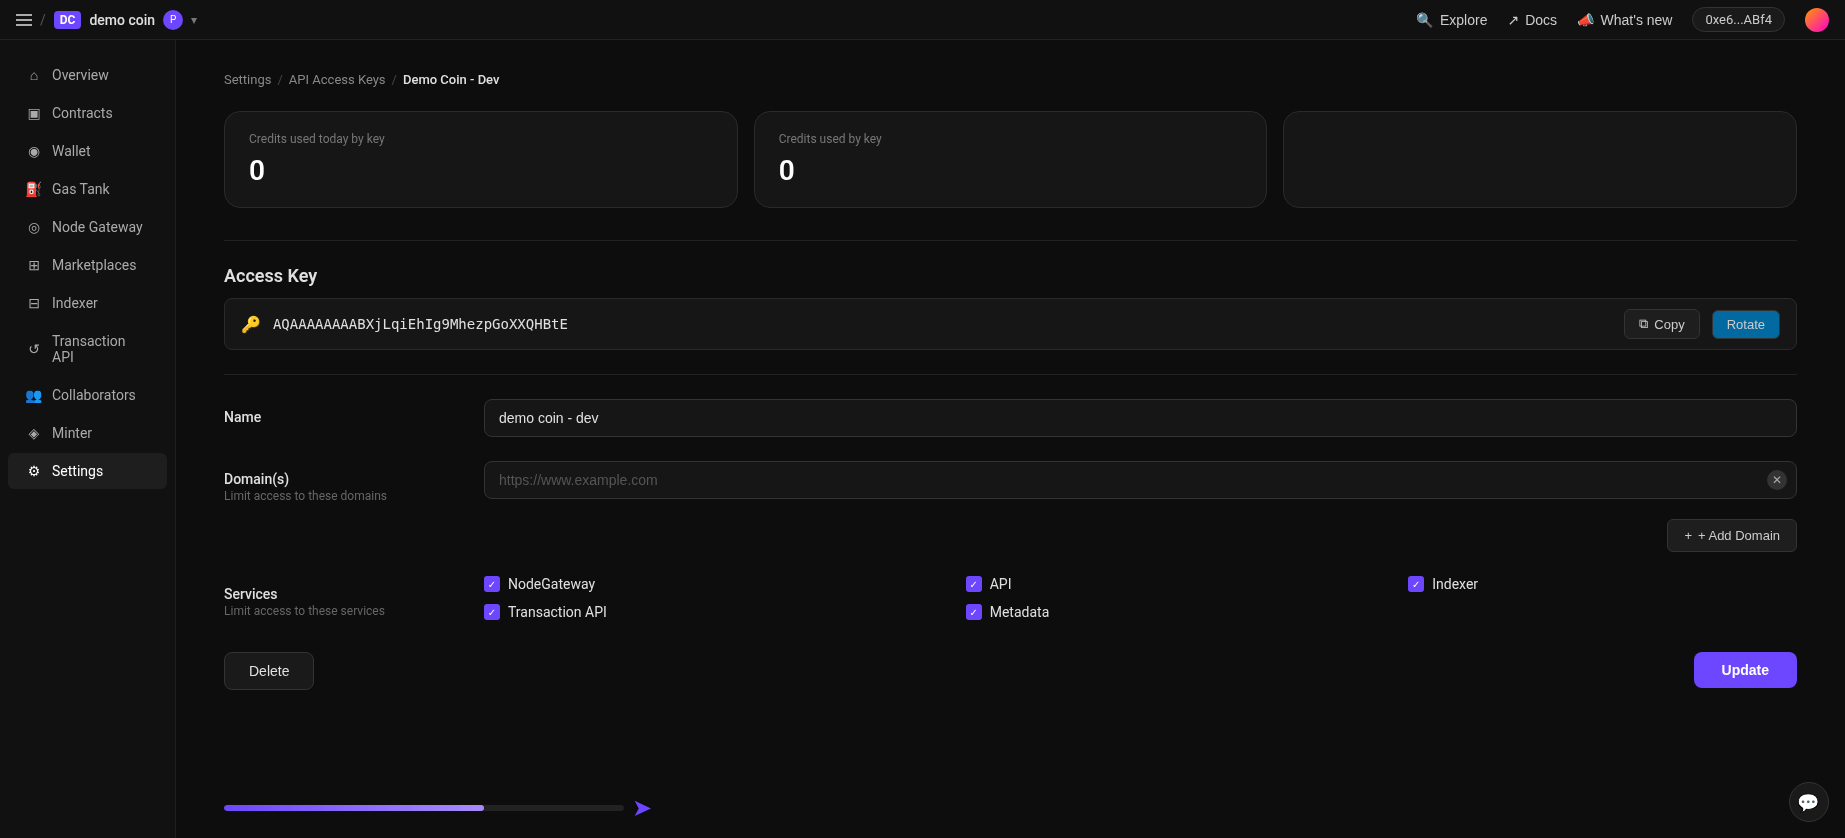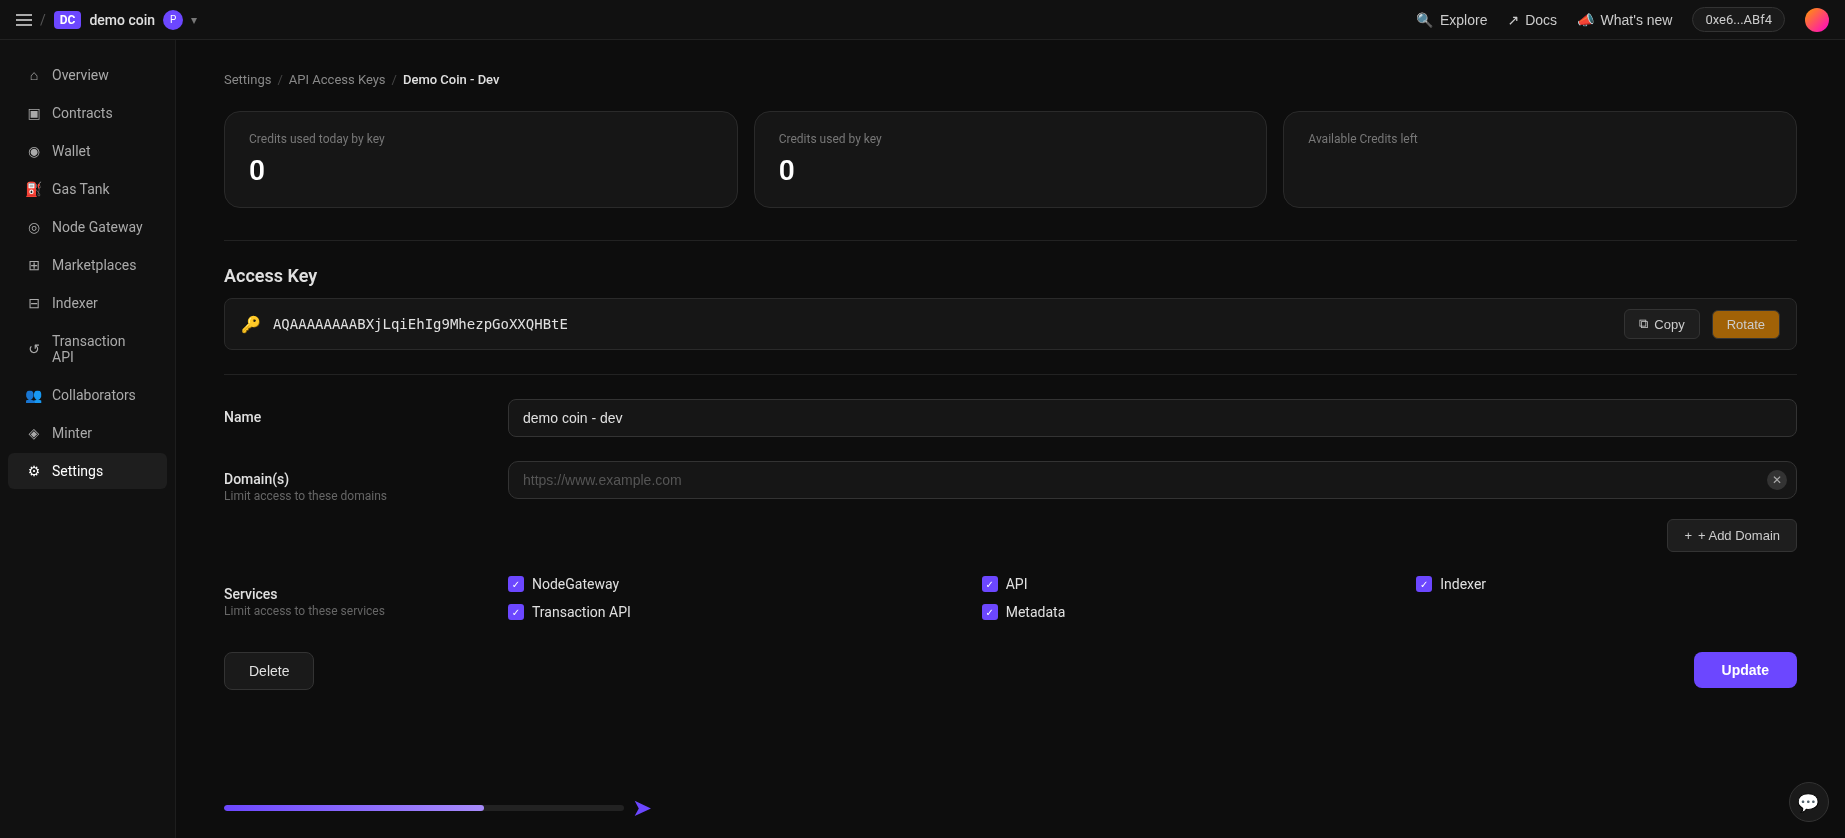--- a/index.html
+++ b/index.html
@@ -225,34 +225,33 @@
       border-radius: 6px;
       color: #ccc;
       padding: 6px 14px;
       cursor: pointer;
       display: flex;
       align-items: center;
       gap: 6px;
       font-size: 13px;
     }
     .btn-rotate {
-      background: #a16207;
+      background: #0369a1;
       border: 1px solid #333;
       border-radius: 6px;
       color: #ccc;
       padding: 6px 14px;
       cursor: pointer;
       font-size: 13px;
     }
 
     
     .form-row {
       display: flex;
       align-items: flex-start;
-      gap: 24px;
       margin-bottom: 24px;
     }
     .form-label-col {
       width: 260px;
       flex-shrink: 0;
       padding-top: 10px;
     }
     .form-label {
       font-size: 14px;
       font-weight: 500;
@@ -277,21 +276,20 @@
       outline: none;
     }
     .text-input::placeholder { color: #555; }
 
     
     .domain-input-wrap {
       position: relative;
     }
     .domain-input-wrap .text-input {
       padding-right: 40px;
-      border-radius: 10px;
     }
     .clear-btn {
       position: absolute;
       right: 10px;
       top: 50%;
       transform: translateY(-50%);
       background: #333;
       border: none;
       border-radius: 50%;
       width: 20px;
@@ -527,21 +525,20 @@
     <div class="stats-row">
       <div class="stat-card">
         <div class="stat-label">Credits used today by key</div>
         <div class="stat-value">0</div>
       </div>
       <div class="stat-card">
         <div class="stat-label">Credits used by key</div>
         <div class="stat-value">0</div>
       </div>
       <div class="stat-card">
-        <div class="stat-label">Available Credits left</div>
       </div>
     </div>
 
     <hr class="divider">
 
     <div class="section-label">Access Key</div>
     <div class="access-key-row">
       <span class="key-icon">🔑</span>
       <span class="key-value">AQAAAAAAAABXjLqiEhIg9MhezpGoXXQHBtE</span>
       <button class="btn-copy">

